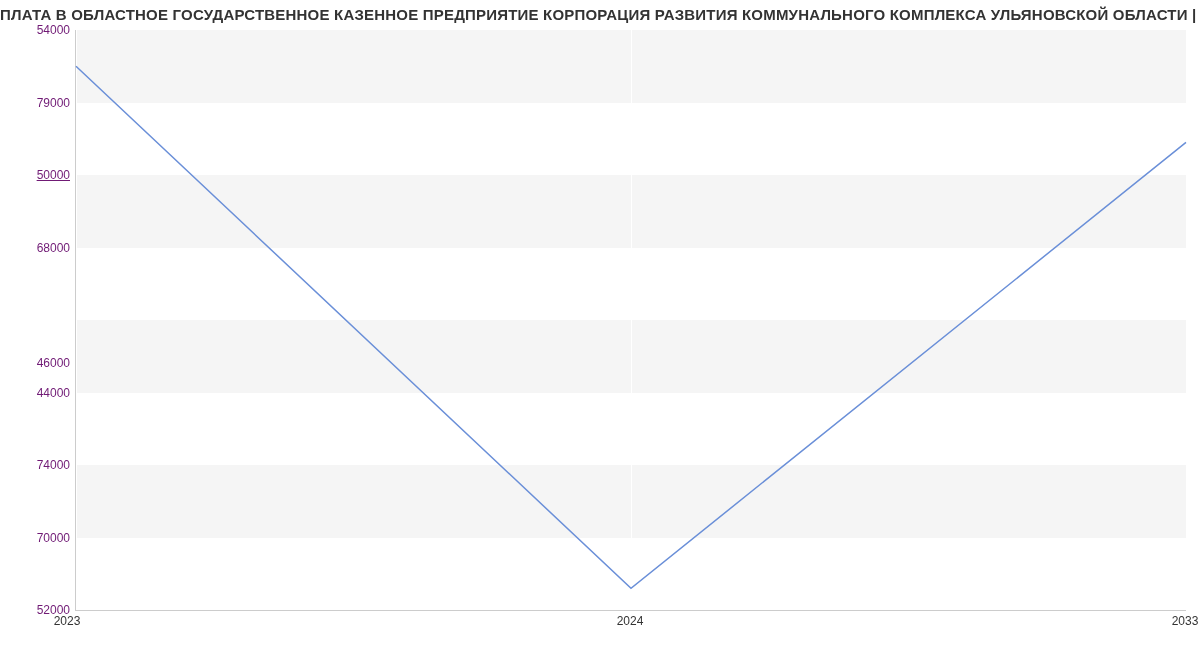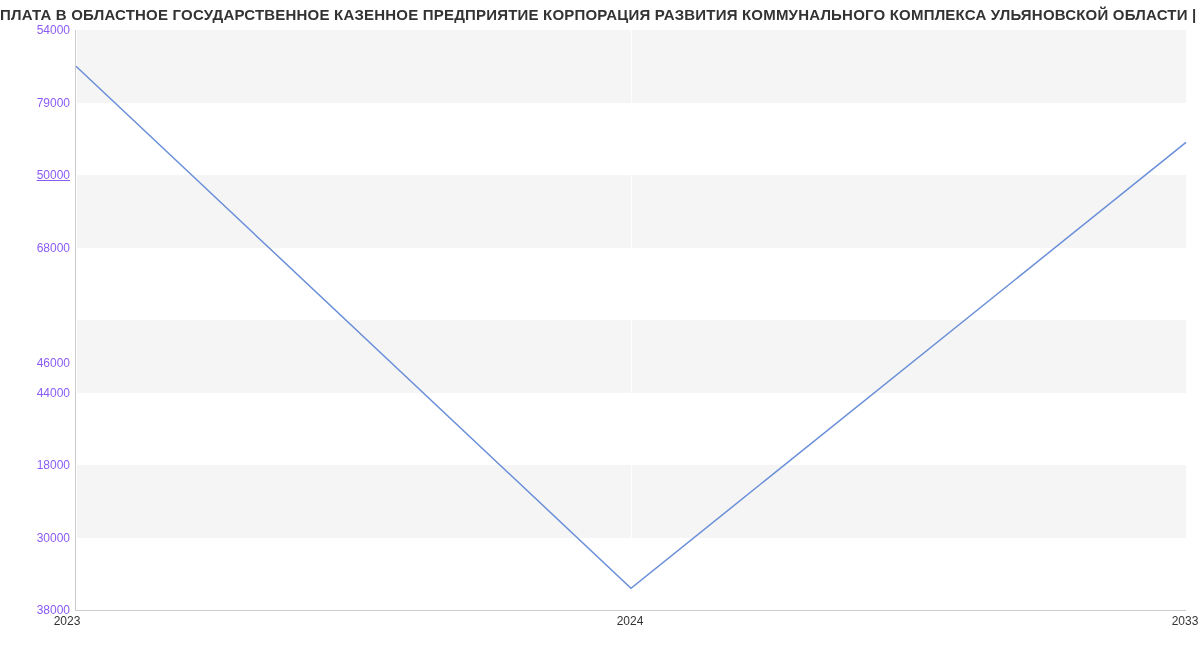--- a/index.html
+++ b/index.html
@@ -45,21 +45,21 @@
     height: 100%;
     width: 1px;
     background: #ffffff;
   }
   .ytick {
     position: absolute;
     right: 1130px;
     width: 60px;
     text-align: right;
     font-size: 12px;
-    color: #8b5cf6;
+    color: #701a75;
     transform: translateY(-50%);
   }
   .xtick {
     position: absolute;
     top: 614px;
     font-size: 12px;
     color: #333333;
     transform: translateX(-50%);
   }
   svg.line {
@@ -92,23 +92,23 @@
       <div class="vgrid" style="left: 0px;"></div>
       <div class="vgrid" style="left: 555px;"></div>
       <div class="vgrid" style="left: 1110px;"></div>
     </div>
   <svg class="line" viewBox="0 0 1110 580" preserveAspectRatio="none">
     <path id="series-path" d="M0.00 36.25 L555.00 558.25 L1110.00 112.38 "></path>
   </svg>
 </div>
 
 <div id="yticks">
-    <div class="ytick" style="top: 610px;">38000</div>
-    <div class="ytick" style="top: 537.5px;">30000</div>
-    <div class="ytick" style="top: 465px;">18000</div>
+    <div class="ytick" style="top: 610px;">52000</div>
+    <div class="ytick" style="top: 537.5px;">70000</div>
+    <div class="ytick" style="top: 465px;">74000</div>
     <div class="ytick" style="top: 392.5px;">44000</div>
     <div class="ytick" style="top: 320px; margin-top: 43px;">46000</div>
     <div class="ytick" style="top: 247.5px;">68000</div>
     <div class="ytick" style="top: 175px; text-decoration: underline;">50000</div>
     <div class="ytick" style="top: 102.5px;">79000</div>
     <div class="ytick" style="top: 30px;">54000</div>
   </div>
 <div id="xticks">
     <div class="xtick" style="left: 67px;">2023</div>
     <div class="xtick" style="left: 630px; text-align: right;">2024</div>

